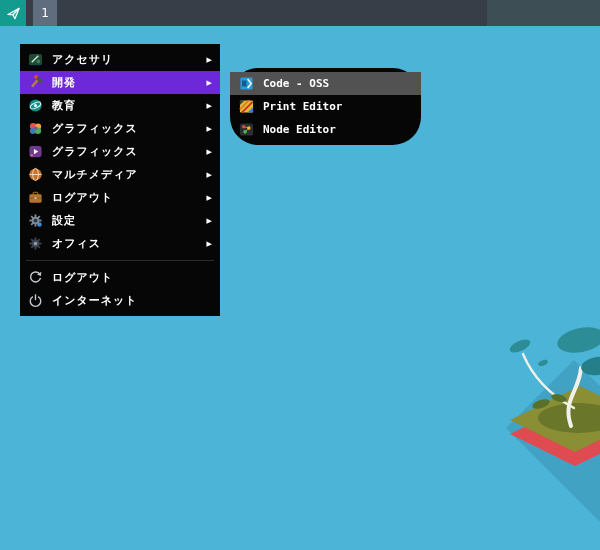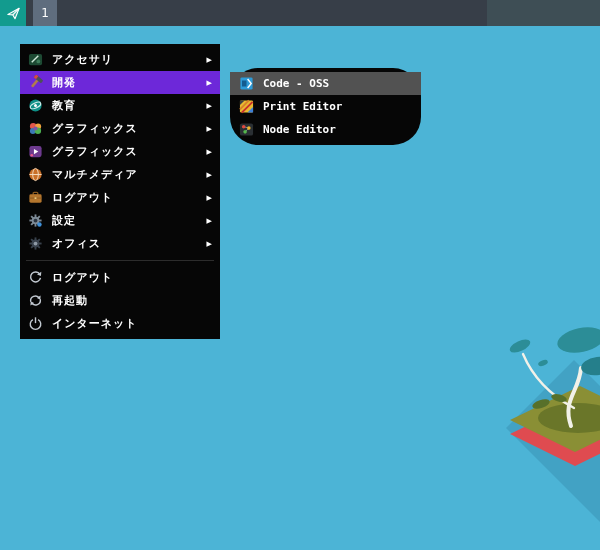--- a/index.html
+++ b/index.html
@@ -258,31 +258,20 @@
   <div class="mi">
     <span class="ic">
       <svg viewBox="0 0 16 16">
           <path d="M12.6 4.6 A5.3 5.3 0 1 0 13.3 8.4" fill="none" stroke="#c2c9d1" stroke-width="1.5"></path>
           <path d="M14.2 1.8 L13.8 6.4 L9.6 4.8 Z" fill="#c2c9d1"></path>
         </svg>
     </span>
     <span>ログアウト</span>
   </div>
 
-  <div class="mi">
-    <span class="ic">
-      <svg viewBox="0 0 16 16">
-          <path d="M3 9.5 A5 5 0 0 1 12.2 5.8" fill="none" stroke="#c2c9d1" stroke-width="1.5"></path>
-          <path d="M13.4 2.6 L13.2 7 L9.4 5.4 Z" fill="#c2c9d1"></path>
-          <path d="M13 6.5 A5 5 0 0 1 3.8 10.2" fill="none" stroke="#c2c9d1" stroke-width="1.5"></path>
-          <path d="M2.6 13.4 L2.8 9 L6.6 10.6 Z" fill="#c2c9d1"></path>
-        </svg>
-    </span>
-    <span>再起動</span>
-  </div>
 
   <div class="mi">
     <span class="ic">
       <svg viewBox="0 0 16 16">
           <path d="M5.2 3.8 A5.6 5.6 0 1 0 10.8 3.8" fill="none" stroke="#c2c9d1" stroke-width="1.5"></path>
           <line x1="8" y1="1.4" x2="8" y2="7.6" stroke="#c2c9d1" stroke-width="1.5"></line>
         </svg>
     </span>
     <span>インターネット</span>
   </div>

